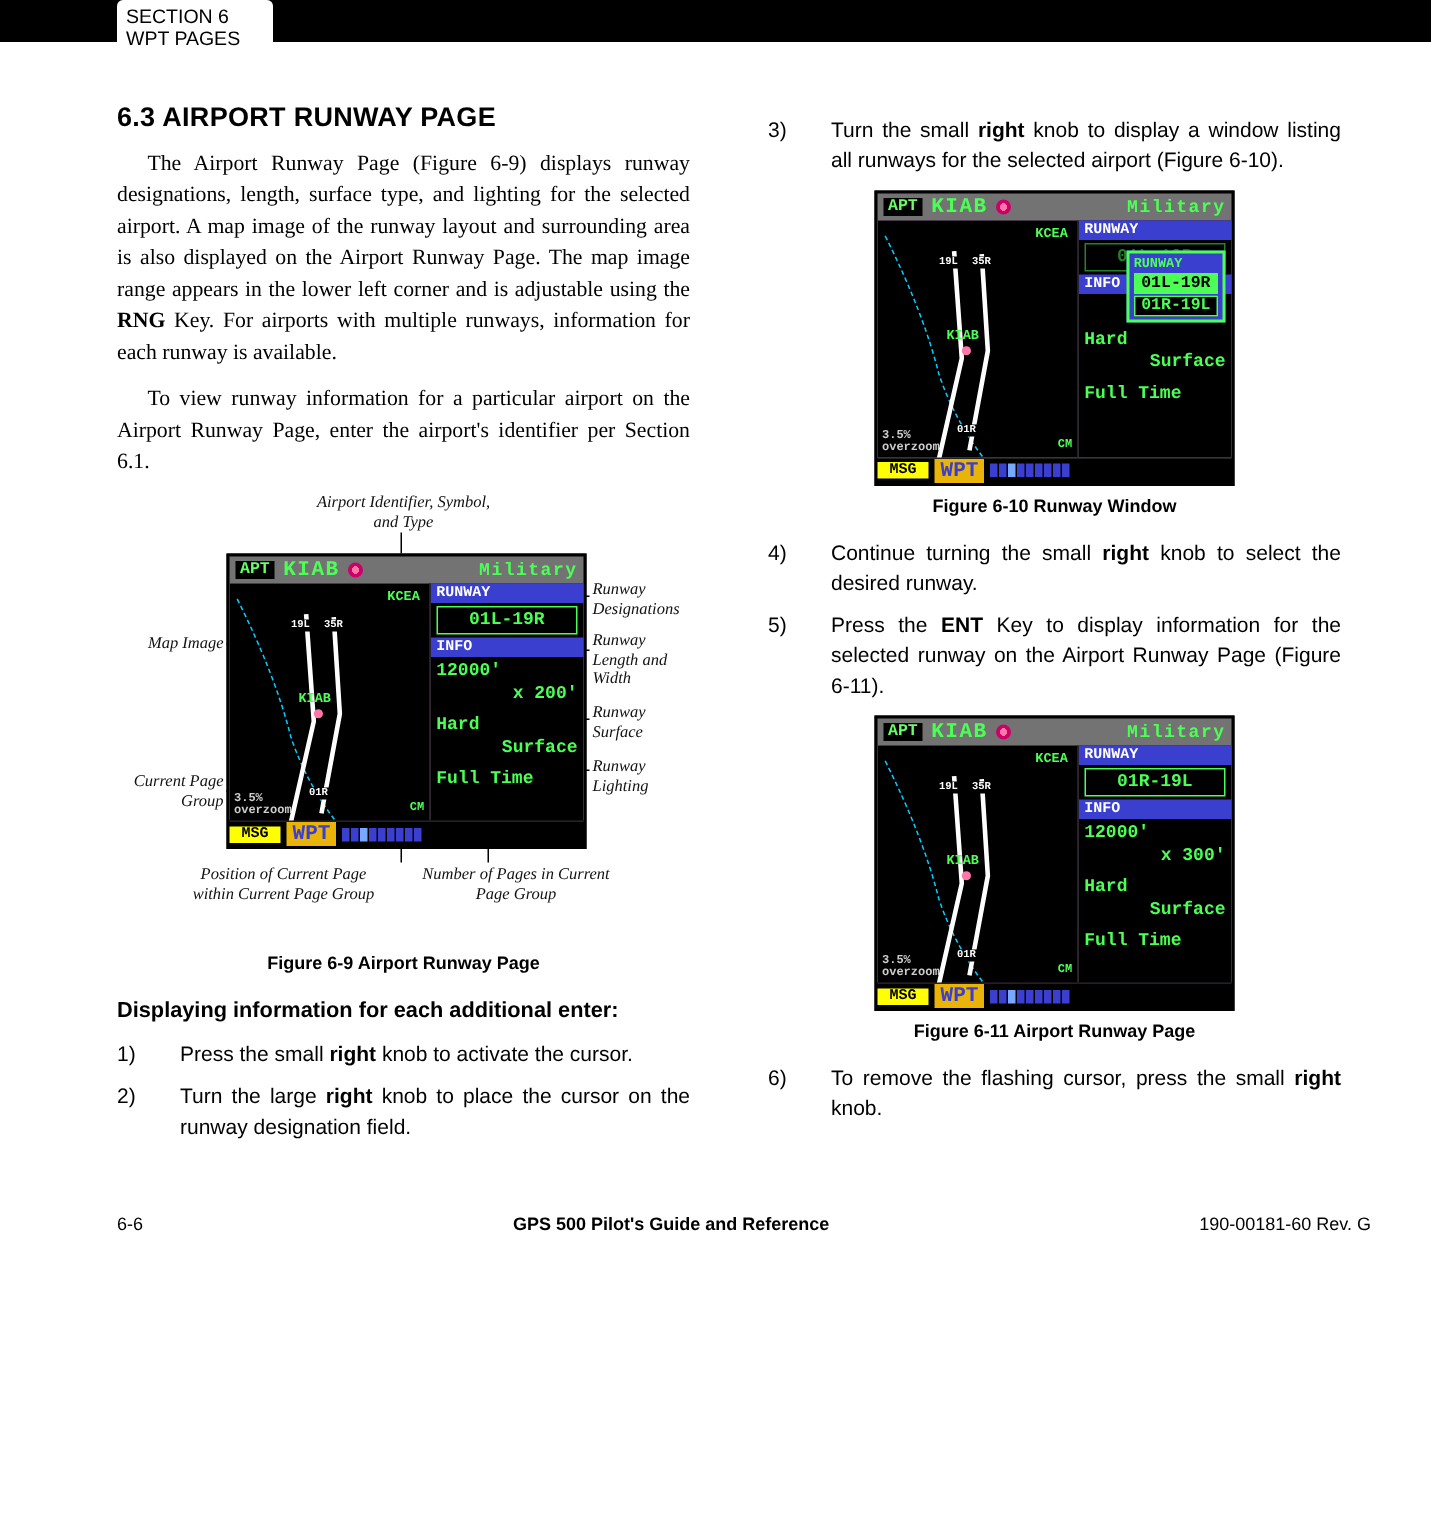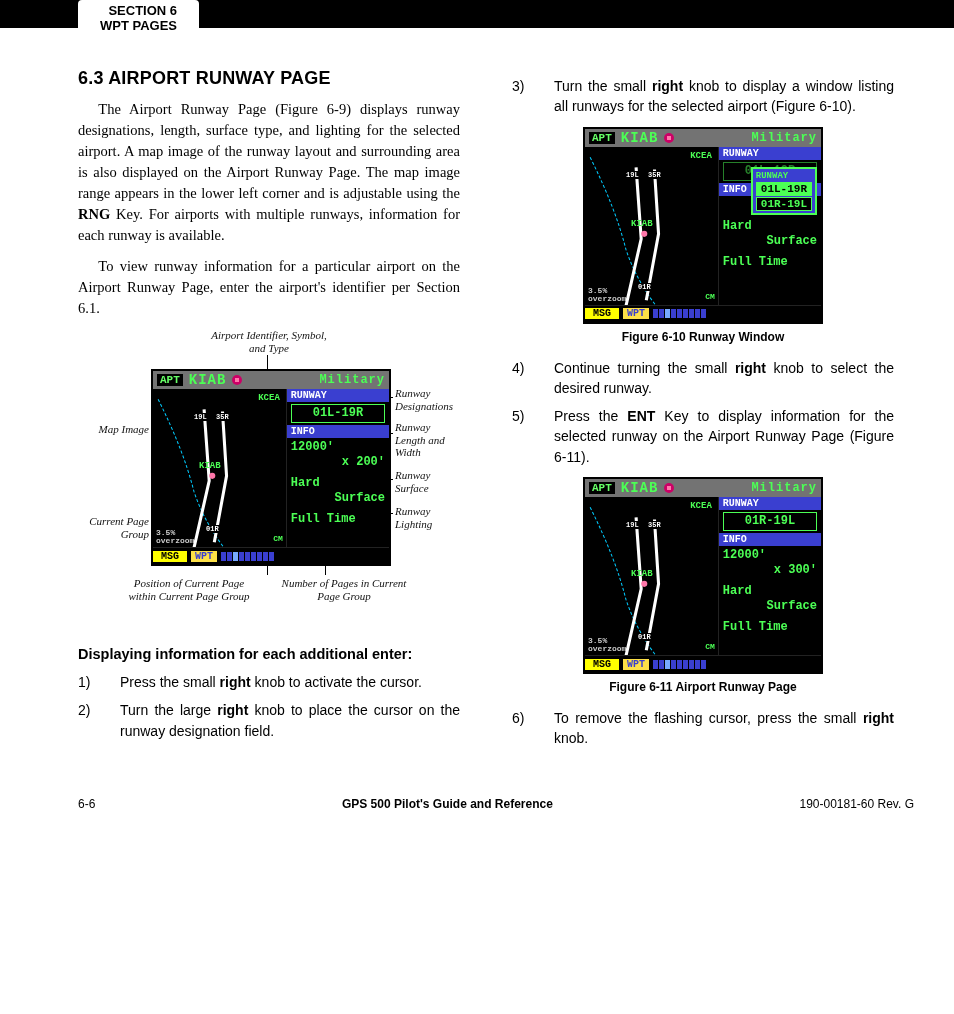--- a/index.html
+++ b/index.html
@@ -13,26 +13,26 @@
   .topbar {
     background: #000;
     height: 28px;
     position: relative;
   }
   .tab {
     position: absolute;
     left: 78px;
     top: 0;
     background: #fff;
-    padding: 4px 22px 6px 22px;
+    padding: 4px 22px 6px 6px;
     border-top-left-radius: 4px;
     border-top-right-radius: 4px;
-    text-align: right;
-    font-family: Arial, Helvetica, sans-serif;
-    font-weight: 700;
+    text-align: left;
+    font-family: Arial, Helvetica, sans-serif;
+    font-weight: 400;
     font-size: 13px;
     line-height: 1.15;
     color: #000;
   }
   .page {
     padding: 40px 60px 20px 78px;
     display: flex;
     gap: 52px;
   }
   .col {
@@ -181,21 +181,21 @@
     background:#3a3fd0; border:2px solid #4cff55; padding:2px 3px;
   }
   .gps .popup .pt {color:#4cff55; font-size:9px; margin-bottom:1px;}
   .gps .popup .opt {background:#000;color:#4cff55;border:1px solid #4cff55;
     padding:0 4px; font-size:11px; margin-top:1px; text-align:center;}
   .gps .foot {
     display:flex; align-items:center; height:16px; background:#000;
     border-top:1px solid #222;
   }
   .gps .foot .msg {background:#ff0; color:#000; font-size:10px; padding:0 8px;}
-  .gps .foot .grp {background:#fde047; color:#3a3fd0; font-size:10px; padding:0 4px; margin-left:4px;}
+  .gps .foot .grp {background:#eab308; color:#3a3fd0; font-size:14px; padding:0 4px; margin-left:4px;}
   .gps .foot .pages {margin-left:4px; display:flex; gap:1px;}
   .gps .foot .pg {width:5px;height:9px;background:#3a3fd0;}
   .gps .foot .pg.on {background:#7af;}
 
   .footer {
     display:flex; justify-content:space-between;
     padding: 20px 40px 20px 78px;
     font-family: Arial, Helvetica, sans-serif;
     font-size: 12px;
   }
@@ -292,20 +292,21 @@
                 <span class="pg"></span>
                 <span class="pg"></span>
                 <span class="pg"></span>
                 <span class="pg"></span>
                 <span class="pg"></span>
                 <span class="pg"></span>
             </span>
           </div>
         </div>
       </div>
+      <div class="figcap">Figure 6-9  Airport Runway Page</div>
     </div>
 
     <div class="subhead">Displaying information for each additional enter:</div>
     <ol class="steps">
       <li><span>Press the small <b>right</b> knob to activate the cursor.</span></li>
       <li><span>Turn the large <b>right</b> knob to place the cursor on the runway designation field.</span></li>
     </ol>
   </div>
 
   <div class="col">

